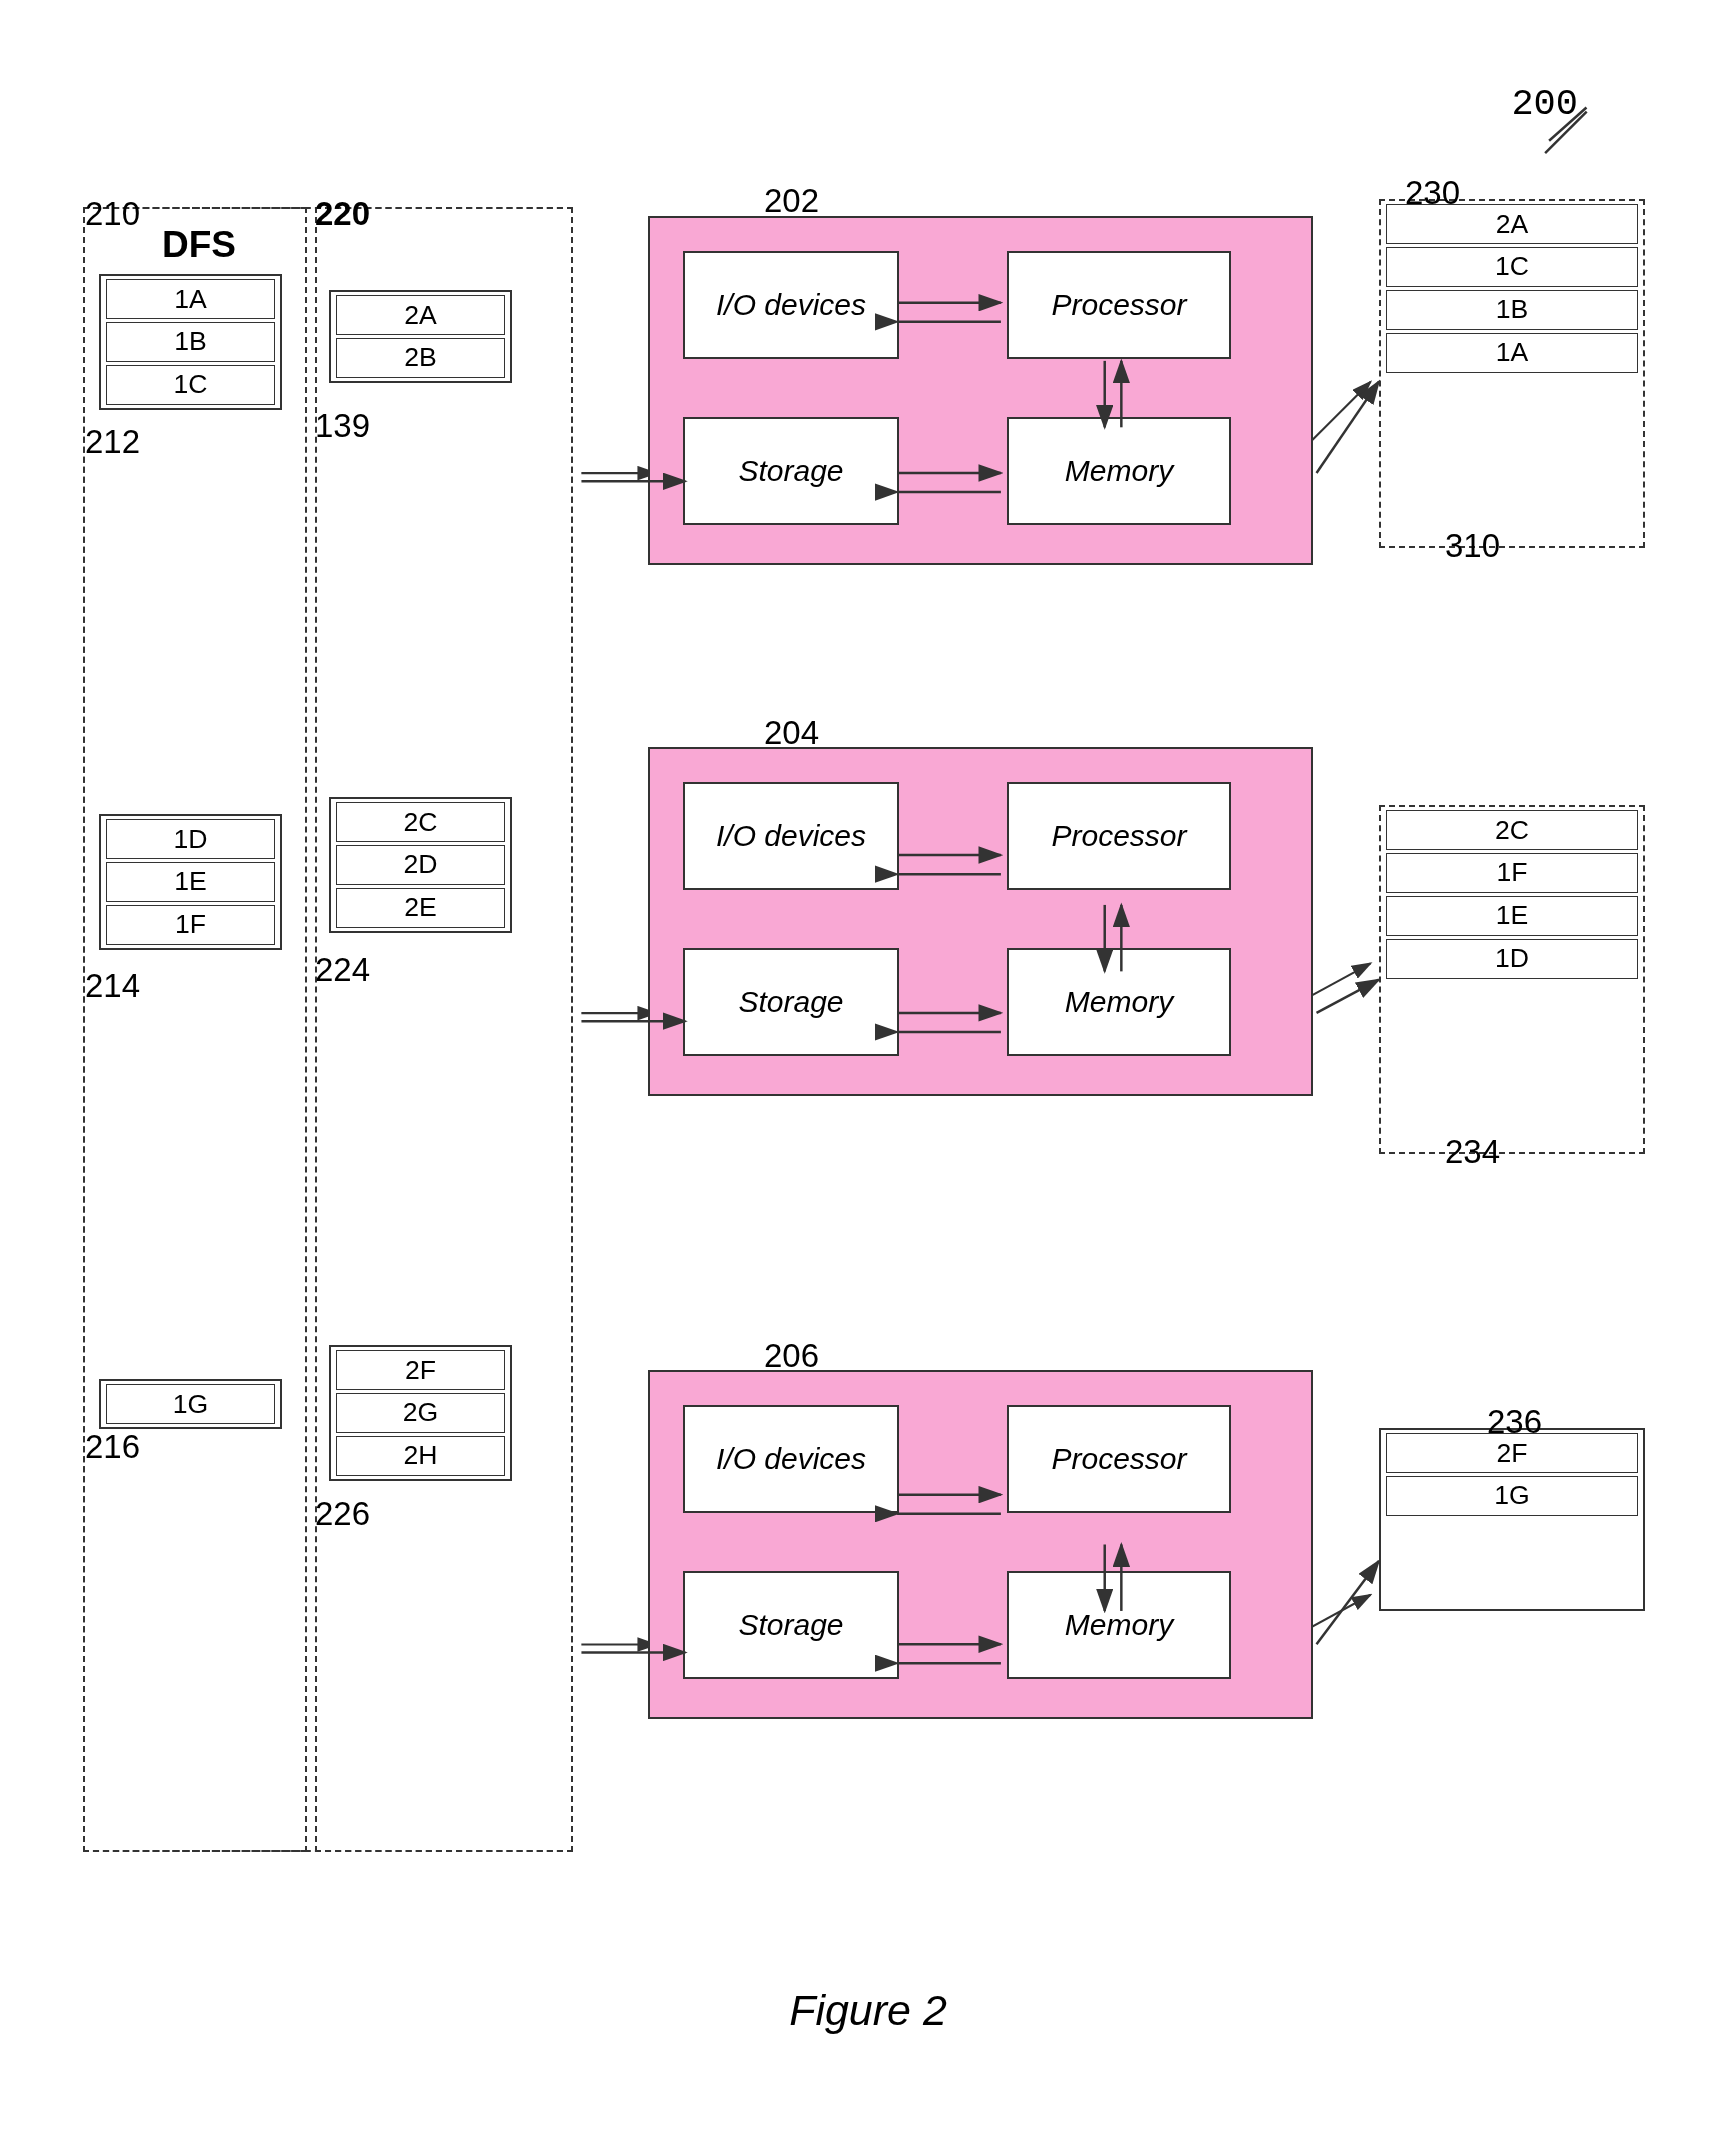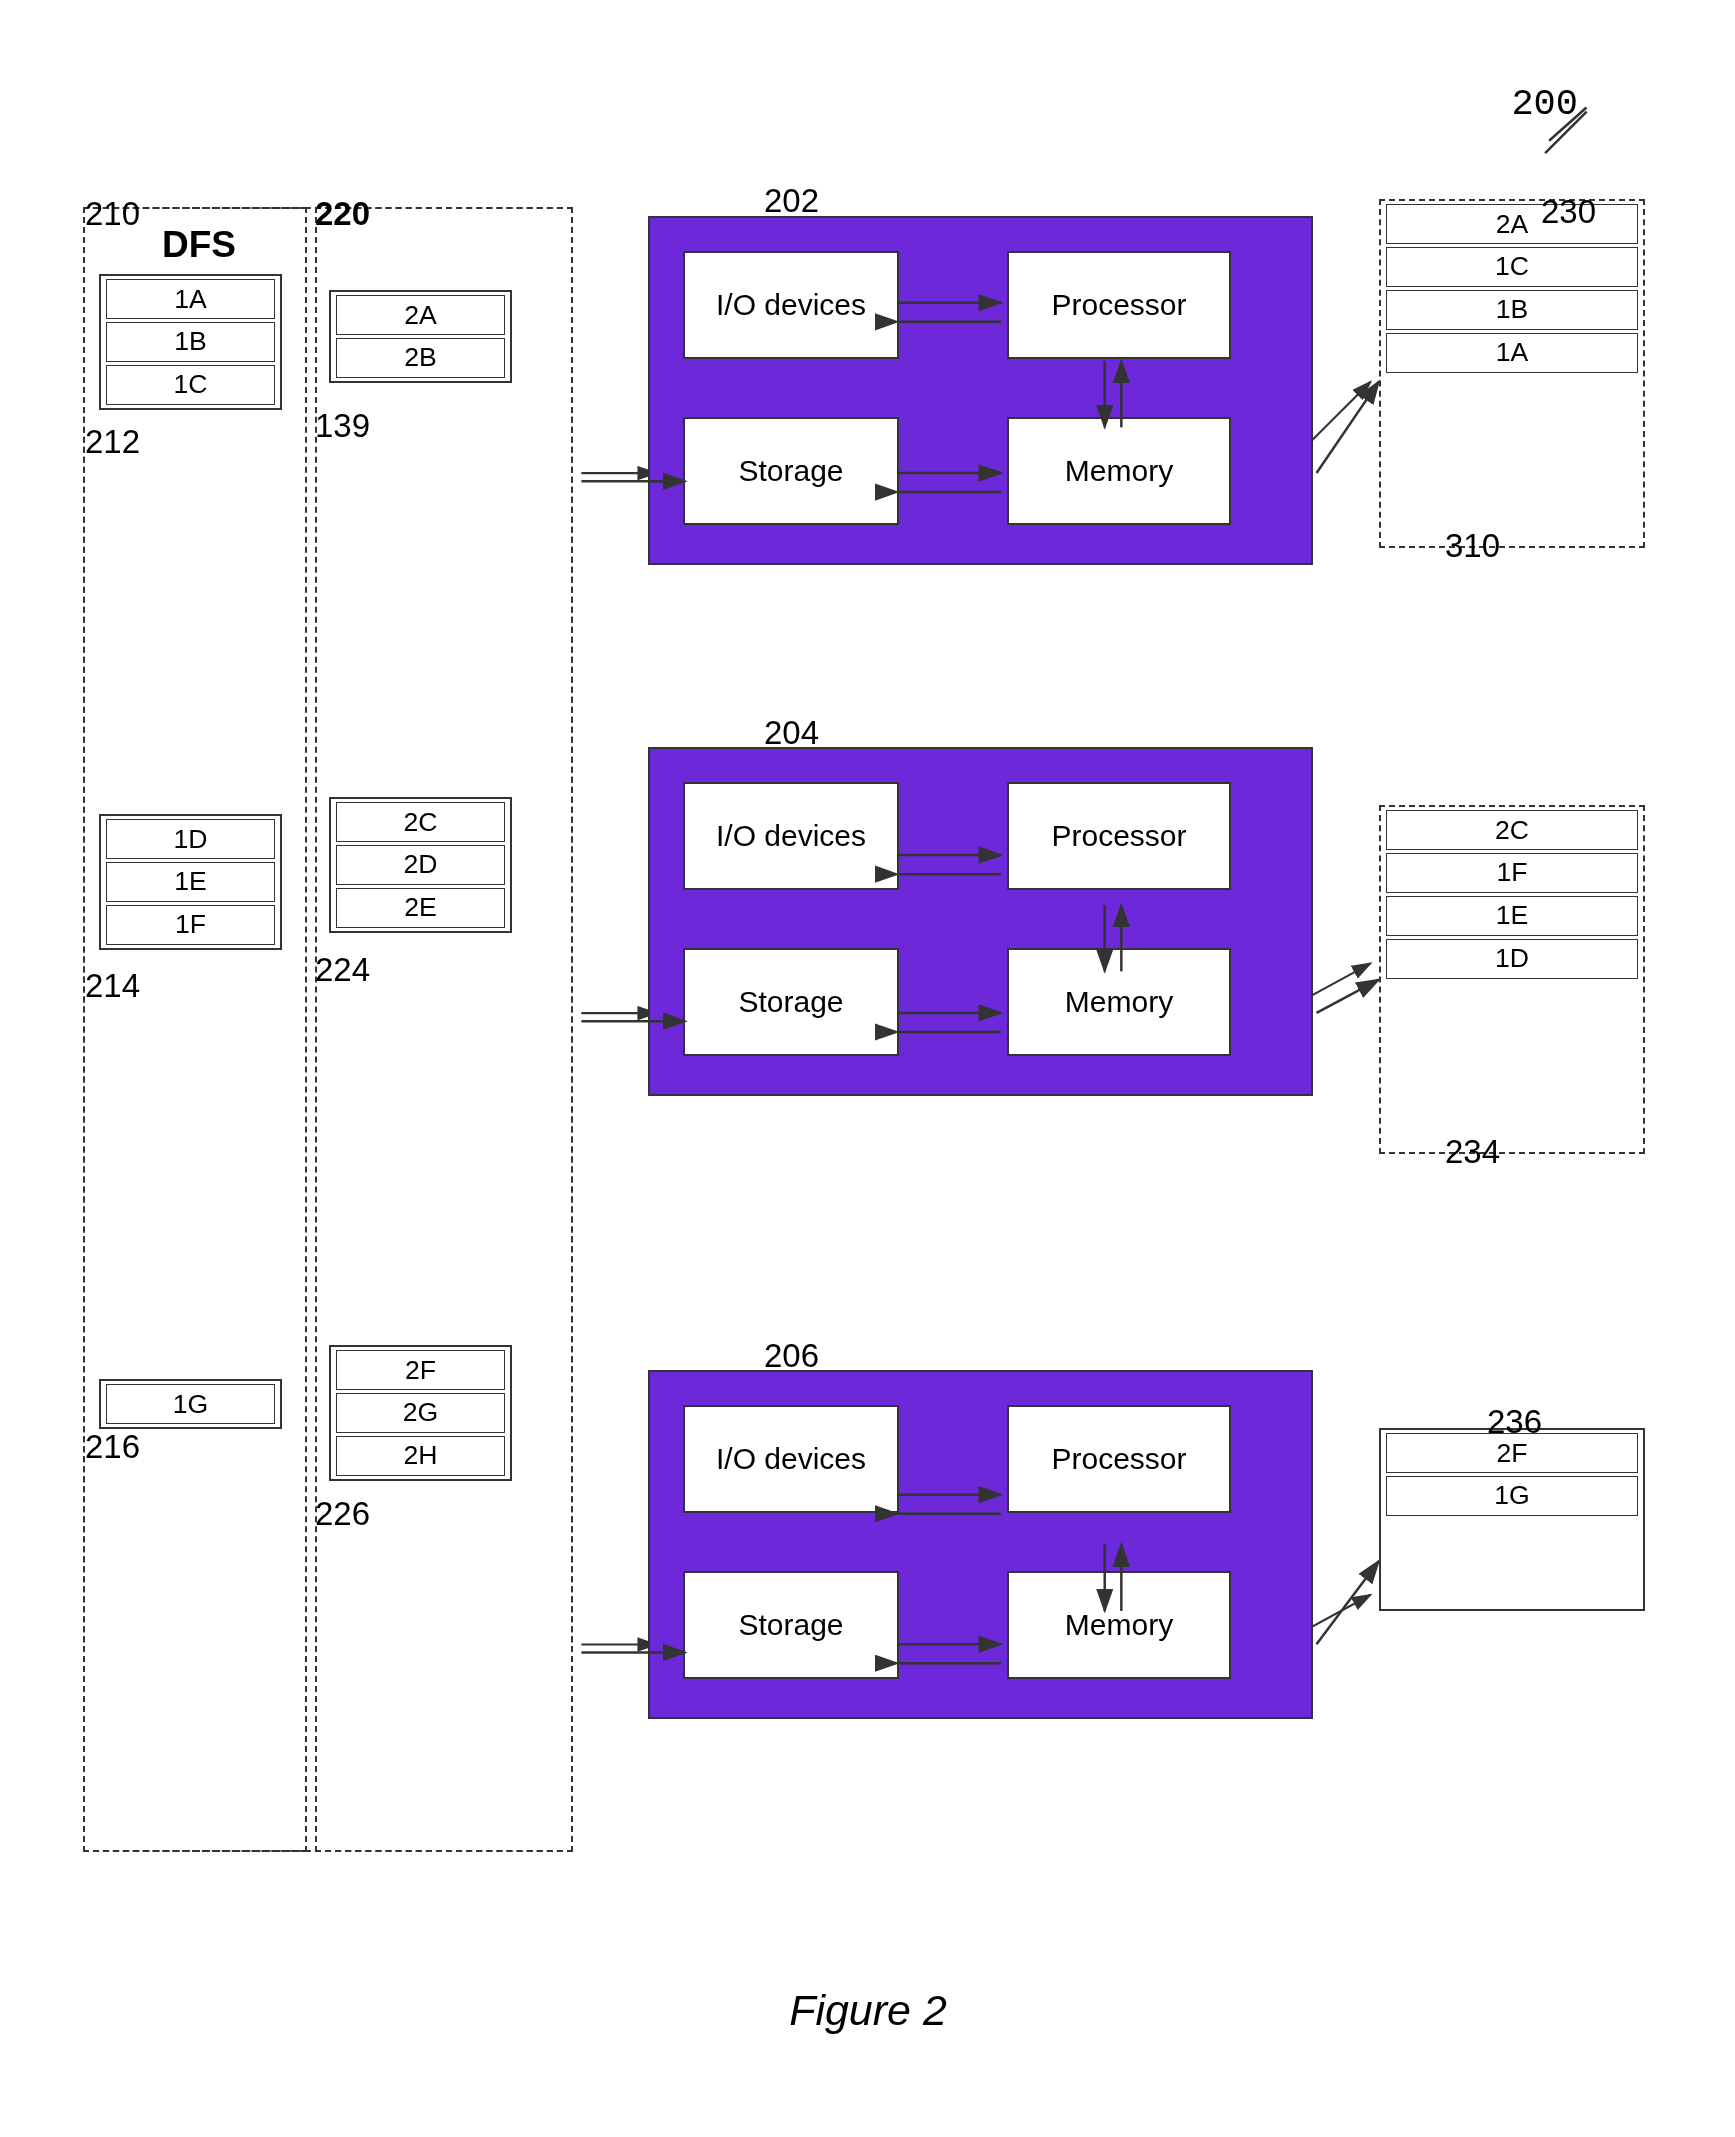--- a/index.html
+++ b/index.html
@@ -82,21 +82,22 @@
       margin: 3.3px 5px;
       font-size: 26.6px;
       text-align: center;
       background: white;
     }
 
     
     .computer-box {
       position: absolute;
       border: 2.5px solid #333;
-      background: #6d28d9;
+      background: #f9a8d4;
+      font-style: italic;
     }
 
     .inner-box {
       position: absolute;
       border: 2.5px solid #333;
       background: white;
       display: flex;
       align-items: center;
       justify-content: center;
       font-size: 30px;
@@ -270,21 +271,21 @@
     <div class="inner-box" style="top:199px; left:357px; width:224px; height:108px;">Memory</div>
   </div>
   <div class="ref-label" style="top:1271px; left:731px;">206</div>
 
   <div class="memory-cache" style="top:133px; left:1346px; width:266px; height:349px;">
     <div class="cache-item">2A</div>
     <div class="cache-item">1C</div>
     <div class="cache-item">1B</div>
     <div class="cache-item">1A</div>
   </div>
-  <div class="ref-label" style="top:108px; left:1508px;margin-top:19px;">230</div>
+  <div class="ref-label" style="top:108px; left:1372px;">230</div>
   <div class="ref-label" style="top:461px; left:1412px;">310</div>
 
   <div class="memory-cache" style="top:739px; left:1346px; width:266px; height:349px;">
     <div class="cache-item">2C</div>
     <div class="cache-item">1F</div>
     <div class="cache-item">1E</div>
     <div class="cache-item">1D</div>
   </div>
   <div class="ref-label" style="top:1067px; left:1412px;">234</div>
 

